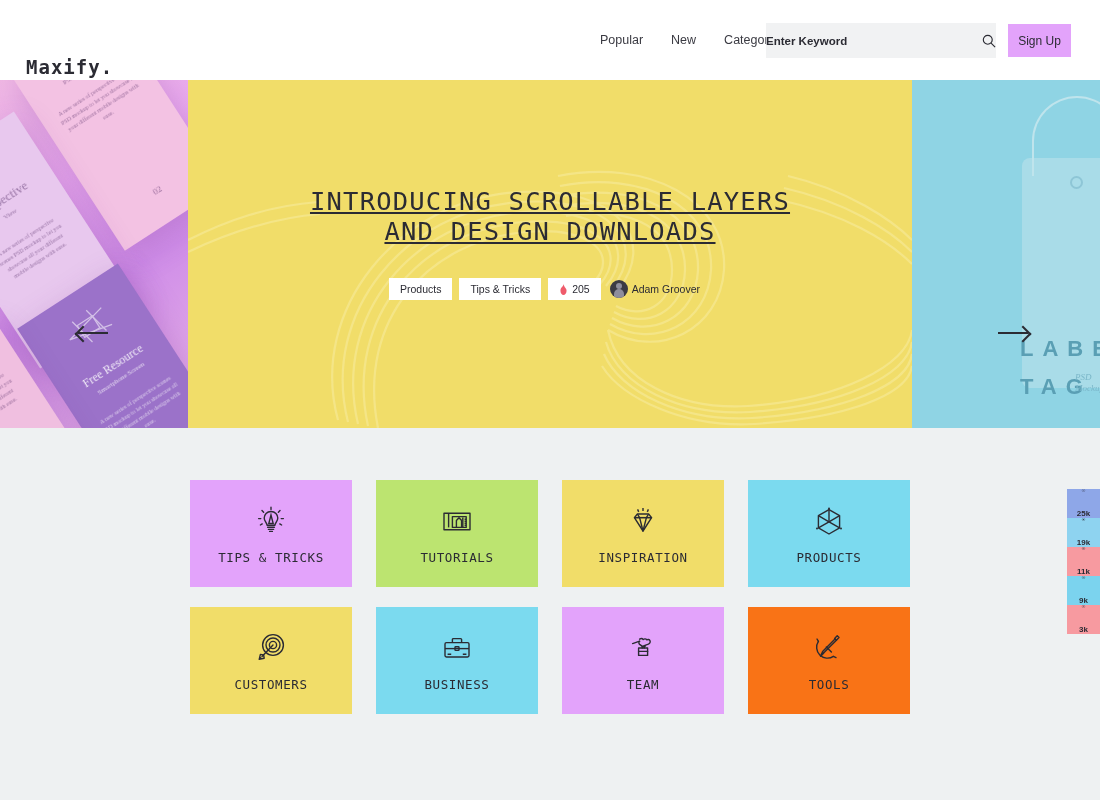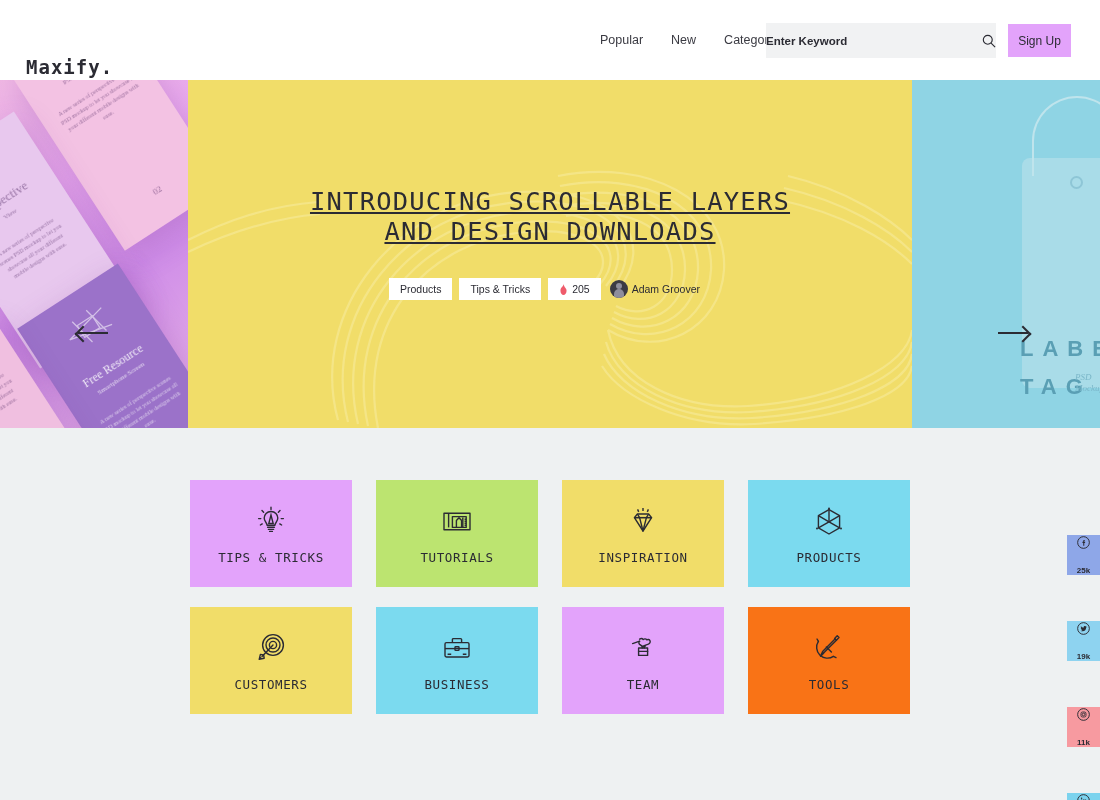--- a/index.html
+++ b/index.html
@@ -219,24 +219,24 @@
     font-size: 12.5px; letter-spacing: 0.6px;
     color: #2b2b33;
   }
 
   
   .social {
     position: absolute; right: 0; top: 489px;
     width: 33px;
   }
   .social-item {
-    height: 40px; width: 33px;
+    height: 29px; width: 33px;
     display: flex; flex-direction: column;
     align-items: center; justify-content: center;
-    gap: 17px; cursor: pointer; margin-top: 46px;
+    gap: 17px; cursor: pointer;
   }
   .social-item .cnt { font-size: 8px; color: #2b2b33; font-weight: bold; }
   .social-item svg { display: block; }
 </style>
 </head>
 <body>
 
 <div class="header">
   <div class="logo">
     <span>Maxify.</span>

